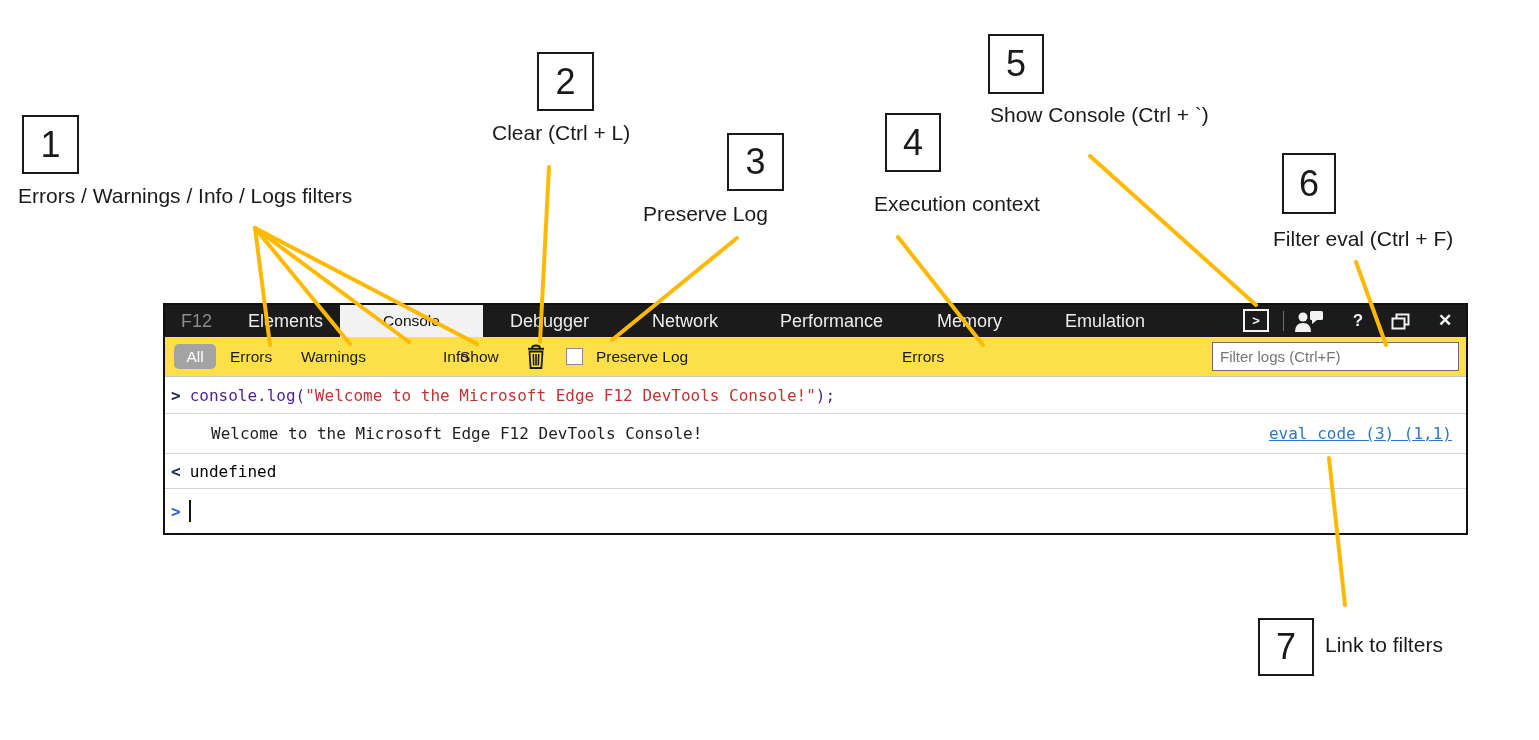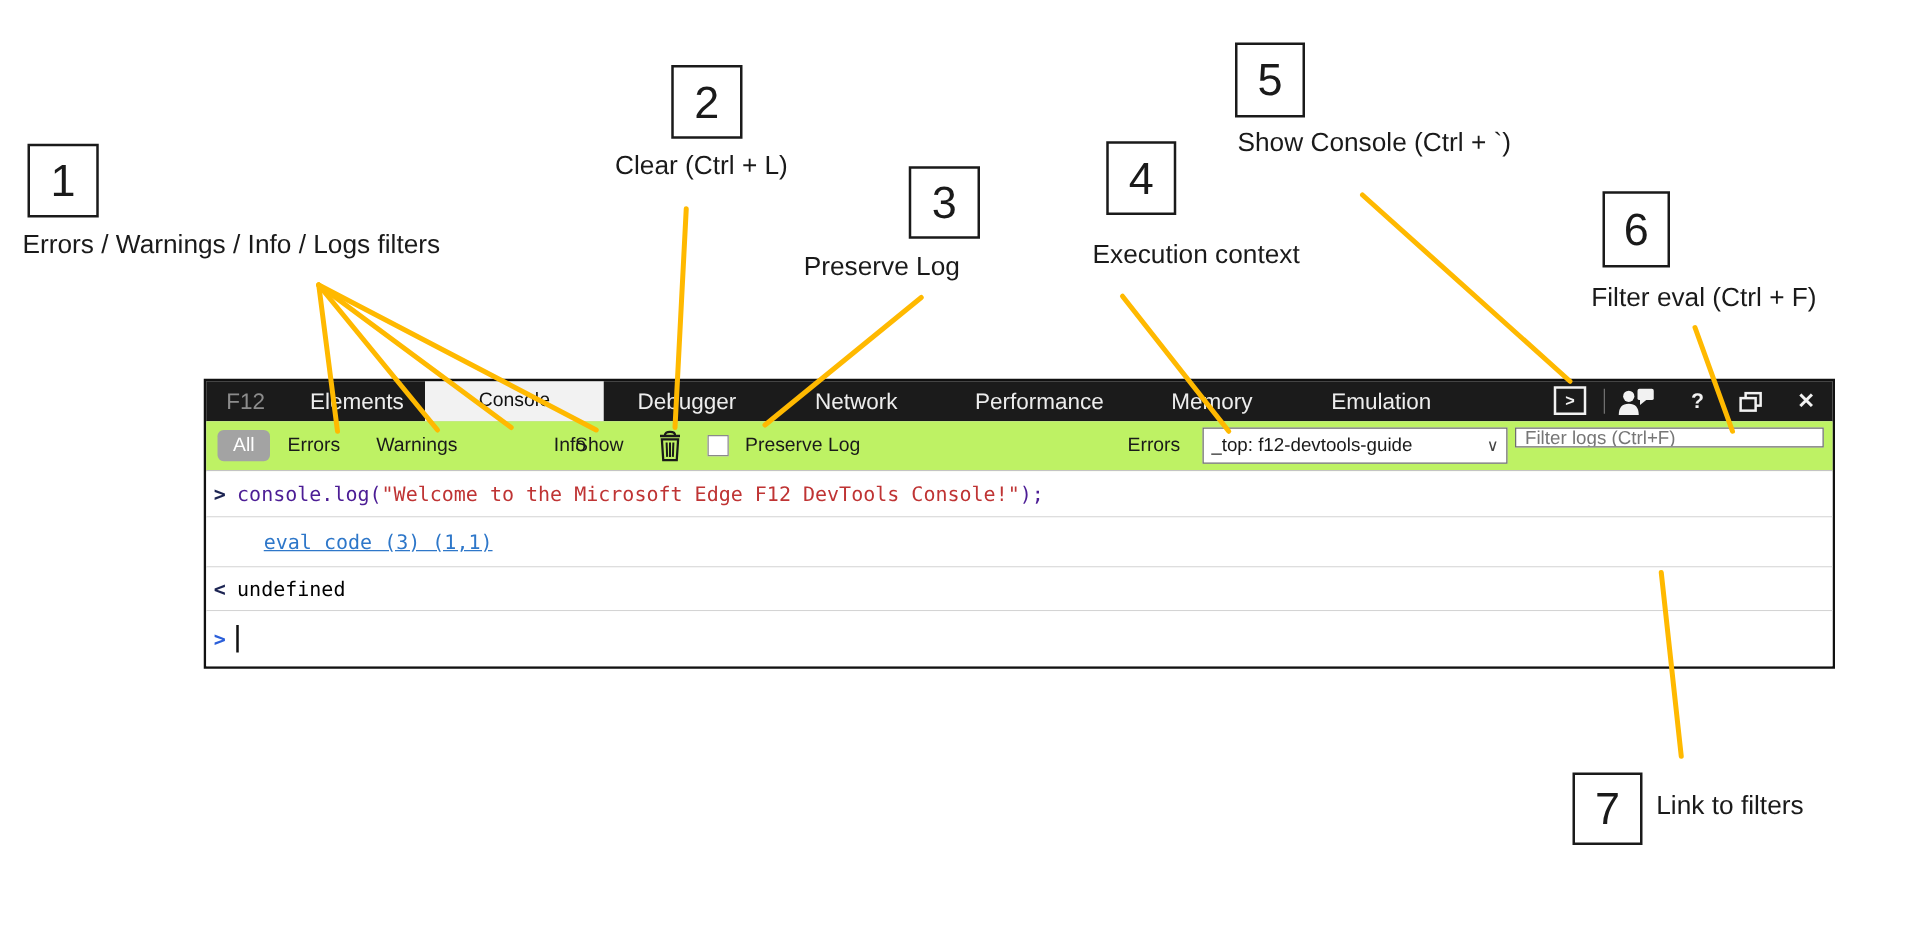--- a/index.html
+++ b/index.html
@@ -31,35 +31,35 @@
                     font-weight:700;font-size:13px;line-height:19px;text-align:center;}
   .tb-sep{position:absolute;left:1118px;top:6px;width:1px;height:20px;background:#6f6f6f;}
   .icon-person{position:absolute;left:1128px;top:5px;}
   .icon-help{position:absolute;left:1183px;top:0;width:20px;height:32px;line-height:32px;
              text-align:center;color:#f2f2f2;font-weight:700;font-size:17px;}
   .icon-restore{position:absolute;left:1226px;top:8px;}
   .icon-close{position:absolute;left:1268px;top:0;width:24px;height:32px;line-height:31px;
               text-align:center;color:#f2f2f2;font-weight:700;font-size:17px;}
 
   
-  .toolbar{position:relative;width:1301px;height:40px;background:#bef264;
+  .toolbar{position:relative;width:1301px;height:40px;background:#fde047;
            border-bottom:1px solid #c4c4c4;box-sizing:border-box;font-size:15.5px;}
   .tb-item{position:absolute;top:0;height:39px;line-height:39px;color:#1a1a1a;white-space:nowrap;}
   .pill{position:absolute;left:9px;top:7px;width:42px;height:25px;background:#a3a3a3;
         border-radius:5px;color:#fff;display:flex;align-items:center;justify-content:center;
         font-size:15.5px;}
   .trash{position:absolute;left:360px;top:7px;width:22px;height:26px;}
   .cb{position:absolute;left:401px;top:11px;width:17px;height:17px;background:#fff;
       border:1px solid #8a8a8a;box-sizing:border-box;}
   .tb-select{position:absolute;left:797px;top:5px;width:244px;height:29px;background:#fff;
              border:1px solid #6e6e6e;box-sizing:border-box;display:flex;align-items:center;
              padding:0 6px;font-size:15px;color:#1a1a1a;}
   .tb-select .val{flex:1;white-space:nowrap;overflow:hidden;}
   .tb-select .chev{color:#444;font-size:13px;margin-left:4px;}
-  .tb-input{position:absolute;left:1047px;top:5px;width:247px;height:16px;background:#fff;
+  .tb-input{position:absolute;left:1047px;top:5px;width:247px;height:29px;background:#fff;
             border:1px solid #6e6e6e;box-sizing:border-box;padding:0 7px;font-size:15px;
             font-family:"Liberation Sans",sans-serif;color:#1a1a1a;outline:none;}
   .tb-input::placeholder{color:#767676;opacity:1;}
 
   
   .crow{position:relative;width:1301px;box-sizing:border-box;background:#fff;
         border-bottom:1px solid #d4d4d4;display:flex;align-items:center;
         font-family:"DejaVu Sans Mono","Liberation Mono",monospace;font-size:16px;color:#1e1e1e;}
   .crow.r1{height:37px;padding-left:6px;}
   .crow.r2{height:40px;padding-left:46px;padding-right:14px;justify-content:space-between;}
@@ -173,35 +173,32 @@
         <line x1="8.3" y1="10" x2="8.7" y2="21.5" stroke="#1a1a1a" stroke-width="1.6"></line>
         <line x1="11" y1="10" x2="11" y2="21.5" stroke="#1a1a1a" stroke-width="1.6"></line>
         <line x1="13.7" y1="10" x2="13.3" y2="21.5" stroke="#1a1a1a" stroke-width="1.6"></line>
       </svg>
     </div>
 
     <div class="cb"></div>
     <span class="tb-item" style="left:431px;">Preserve Log</span>
 
     <span class="tb-item" style="left:737px;">Errors</span>
-    <div class="tb-select">
-      <span class="val">_top: f12-devtools-guide</span>
-      <span class="chev">∨</span>
-    </div>
     <input class="tb-input" type="text" placeholder="Filter logs (Ctrl+F)" style="">
   </div>
 
   <div class="crow r1">
     <span class="chev-dark">&gt;</span>
     <span class="code-maroon">console.log(</span>
     <span class="str-red">"Welcome to the Microsoft Edge F12 DevTools Console!"</span>
     <span class="code-maroon">);</span>
   </div>
 
   <div class="crow r2">
+    <span>Welcome to the Microsoft Edge F12 DevTools Console!</span>
     <span class="link">eval code (3) (1,1)</span>
   </div>
 
   <div class="crow r3">
     <span class="chev-dark">&lt;</span>
     <span class="undef">undefined</span>
   </div>
 
   <div class="crow r4">
     <span class="chev-blue">&gt;</span>

